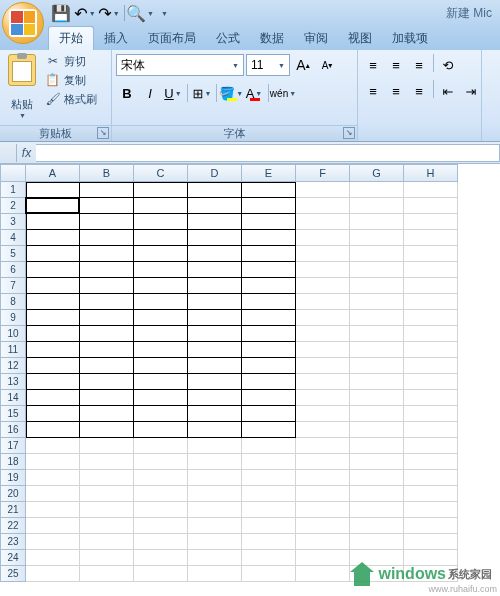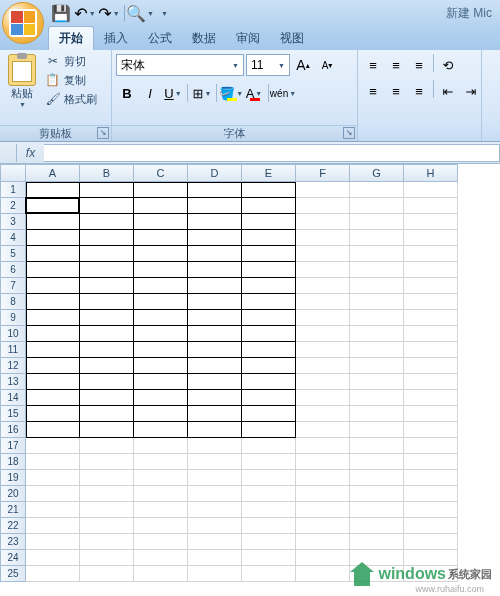--- a/index.html
+++ b/index.html
@@ -15,34 +15,34 @@
     .office-inner span:nth-child(4) { background: #f4c020; }
     .qat { margin-left: 50px; display: flex; gap: 2px; align-items: center; }
     .qat-btn { width: 22px; height: 20px; display: flex; align-items: center; justify-content: center; border-radius: 3px; }
     .qat-sep { width: 1px; height: 16px; background: #8aa8c8; margin: 0 2px; }
     .dropdown-arrow { font-size: 7px; color: #3a5a7a; margin-left: 1px; }
     .doc-title { margin-left: auto; margin-right: 8px; color: #4a6a8a; font-size: 12px; }
     
     
     .tabrow { height: 24px; background: linear-gradient(#b5d3f0, #a5c8eb); display: flex; align-items: flex-end; padding-left: 48px; }
     .tab { padding: 3px 10px 3px; font-size: 12px; color: #2a4a6a; cursor: pointer; border-radius: 3px 3px 0 0; }
-    .tab.active { background: linear-gradient(#f5faff, #e8f2fc); border: 1px solid #9ab8d8; border-bottom: none; color: #1a3a5a; font-weight: bold; }
+    .tab.active { background: linear-gradient(#f5faff, #e8f2fc); border: 1px solid #9ab8d8; border-bottom: none; color: #1a3a5a; font-weight: normal; }
     
     
     .ribbon { height: 92px; background: linear-gradient(#e8f2fc, #d5e5f8 80%, #c5dbf2); border-bottom: 1px solid #8aa8c8; display: flex; }
     .group { border-right: 1px solid #b0cae4; display: flex; flex-direction: column; padding: 2px 4px 0; }
     .group-body { flex: 1; display: flex; align-items: flex-start; gap: 2px; }
     .group-label { height: 16px; font-size: 11px; color: #3a5a7a; text-align: center; background: linear-gradient(#d0e2f5, #c0d5ec); margin: 0 -4px; border-top: 1px solid #b0cae4; position: relative; }
     .group-label .launcher { position: absolute; right: 2px; top: 1px; width: 12px; height: 12px; border: 1px solid #7a98b8; font-size: 8px; line-height: 10px; }
     
     .paste-wrap { display: flex; flex-direction: column; align-items: center; width: 36px; }
     .paste-icon { width: 28px; height: 32px; background: #f8d880; border: 1px solid #c0a040; border-radius: 3px; position: relative; margin-top: 2px; }
     .paste-icon::before { content: ''; position: absolute; top: 6px; left: 3px; right: 3px; bottom: 3px; background: #fff; border: 1px solid #c0a040; }
     .paste-icon::after { content: ''; position: absolute; top: -2px; left: 8px; width: 10px; height: 6px; background: #a0a0a0; border-radius: 2px; }
-    .paste-label { font-size: 11px; color: #2a4a6a; margin-top: 0; }
+    .paste-label { font-size: 11px; color: #2a4a6a; margin-top: 11px; }
     
     .cut-group { display: flex; flex-direction: column; gap: 1px; font-size: 11px; color: #2a4a6a; }
     .cut-btn { display: flex; align-items: center; gap: 3px; padding: 1px 3px; border-radius: 2px; }
     .mini-icon { width: 16px; height: 16px; display: flex; align-items: center; justify-content: center; font-size: 12px; }
     
     .font-group { width: 246px; }
     .font-row1 { display: flex; gap: 2px; align-items: center; margin-bottom: 4px; margin-top: 2px; }
     .font-name { width: 128px; height: 22px; border: 1px solid #8aa8c8; background: #fff; font-size: 12px; padding: 8px 4px; display: flex; align-items: center; justify-content: space-between; }
     .font-size { width: 44px; height: 22px; border: 1px solid #8aa8c8; background: #fff; font-size: 12px; padding: 0 4px; display: flex; align-items: center; justify-content: space-between; }
     .rb-btn { width: 22px; height: 22px; border: 1px solid transparent; display: flex; align-items: center; justify-content: center; font-size: 13px; border-radius: 2px; }
@@ -50,41 +50,41 @@
     .rb-sep { width: 1px; height: 18px; background: #a0bad4; margin: 0 2px; }
     .color-under { width: 10px; height: 3px; position: absolute; bottom: 2px; left: 6px; }
     
     .align-group { width: 124px; }
     .align-row { display: flex; gap: 1px; }
     
     
     .fbar { height: 22px; background: linear-gradient(#e5eef8, #d8e5f2); border-bottom: 1px solid #a0bad4; display: flex; align-items: center; }
     .name-box { width: 90px; height: 18px; background: #fff; border: 1px solid #a0bad4; margin-left: 28px; font-size: 11px; padding: 0 4px; display: flex; align-items: center; justify-content: space-between; }
     .fx-sep { width: 16px; }
-    .fx-btn { width: 28px; height: 18px; display: flex; align-items: center; justify-content: center; font-style: italic; font-size: 12px; color: #3a5a7a; border-left: 1px solid #a0bad4; }
+    .fx-btn { width: 20px; height: 18px; display: flex; align-items: center; justify-content: center; font-style: italic; font-size: 12px; color: #3a5a7a; border-left: 1px solid #a0bad4; }
     .fx-input { flex: 1; height: 18px; background: #fff; border: 1px solid #a0bad4; border-left: none; }
     
     
     .grid-area { position: relative; background: #fff; }
     .corner { position: absolute; top: 0; left: 0; width: 26px; height: 18px; background: linear-gradient(#f5f9fd, #dce8f4); border: 1px solid #a5bdd4; }
     .colheads { position: absolute; top: 0; left: 26px; right: 0; height: 18px; display: flex; }
     .colhead { width: 54px; background: linear-gradient(#f5f9fd, #dce8f4); border-right: 1px solid #a5bdd4; border-bottom: 1px solid #a5bdd4; border-top: 1px solid #a5bdd4; font-size: 11px; color: #2a4a6a; display: flex; align-items: center; justify-content: center; }
     .rowheads { position: absolute; top: 18px; left: 0; width: 26px; }
     .rowhead { height: 16px; background: linear-gradient(90deg, #f5f9fd, #dce8f4); border-bottom: 1px solid #a5bdd4; border-right: 1px solid #a5bdd4; border-left: 1px solid #a5bdd4; font-size: 10px; color: #2a4a6a; display: flex; align-items: center; justify-content: center; }
     .cells { position: absolute; top: 18px; left: 26px; }
     .cell-row { display: flex; height: 16px; }
     .cell { width: 54px; height: 16px; border-right: 1px solid #d4d4d4; border-bottom: 1px solid #d4d4d4; }
     
     .active-cell { position: absolute; border: 2px solid #000; background: transparent; pointer-events: none; }
     
     
     .wm { position: absolute; bottom: 10px; right: 8px; font-size: 16px; font-weight: bold; display: flex; align-items: center; opacity: 0.85; }
     .wm .w1 { color: #2a9d5a; }
     .wm .w2 { color: #555; font-size: 11px; margin-left: 2px; }
-    .wm-url { position: absolute; bottom: 2px; right: 16px; font-size: 9px; color: #aaa; }
+    .wm-url { position: absolute; bottom: 2px; right: 3px; font-size: 9px; color: #aaa; }
     .wm-house { width: 28px; height: 24px; position: relative; margin-right: 2px; }
     .wm-roof { position: absolute; top: 0; left: 2px; width: 0; height: 0; border-left: 12px solid transparent; border-right: 12px solid transparent; border-bottom: 10px solid #2a9d5a; }
     .wm-body { position: absolute; bottom: 0; left: 6px; width: 16px; height: 14px; background: #2a9d5a; }
   </style>
 </head>
 <body>
 
 <div class="titlebar">
   <div class="office-btn">
     <div class="office-inner">
@@ -114,24 +114,26 @@
     <div class="qat-btn">
         <span class="dropdown-arrow">▼</span>
       </div>
   </div>
   <div class="doc-title">新建 Mic</div>
 </div>
 
 <div class="tabrow">
   <div class="tab active">开始</div>
   <div class="tab">插入</div>
+  <div class="tab">页面布局</div>
   <div class="tab">公式</div>
   <div class="tab">数据</div>
   <div class="tab">审阅</div>
   <div class="tab">视图</div>
+  <div class="tab">加载项</div>
 </div>
 
 <div class="ribbon">
 
   <div class="group" style="width:112px">
     <div class="group-body">
       <div class="paste-wrap">
         <div class="paste-icon"></div>
         <div class="paste-label">粘贴</div>
         <span class="dropdown-arrow">▼</span>

